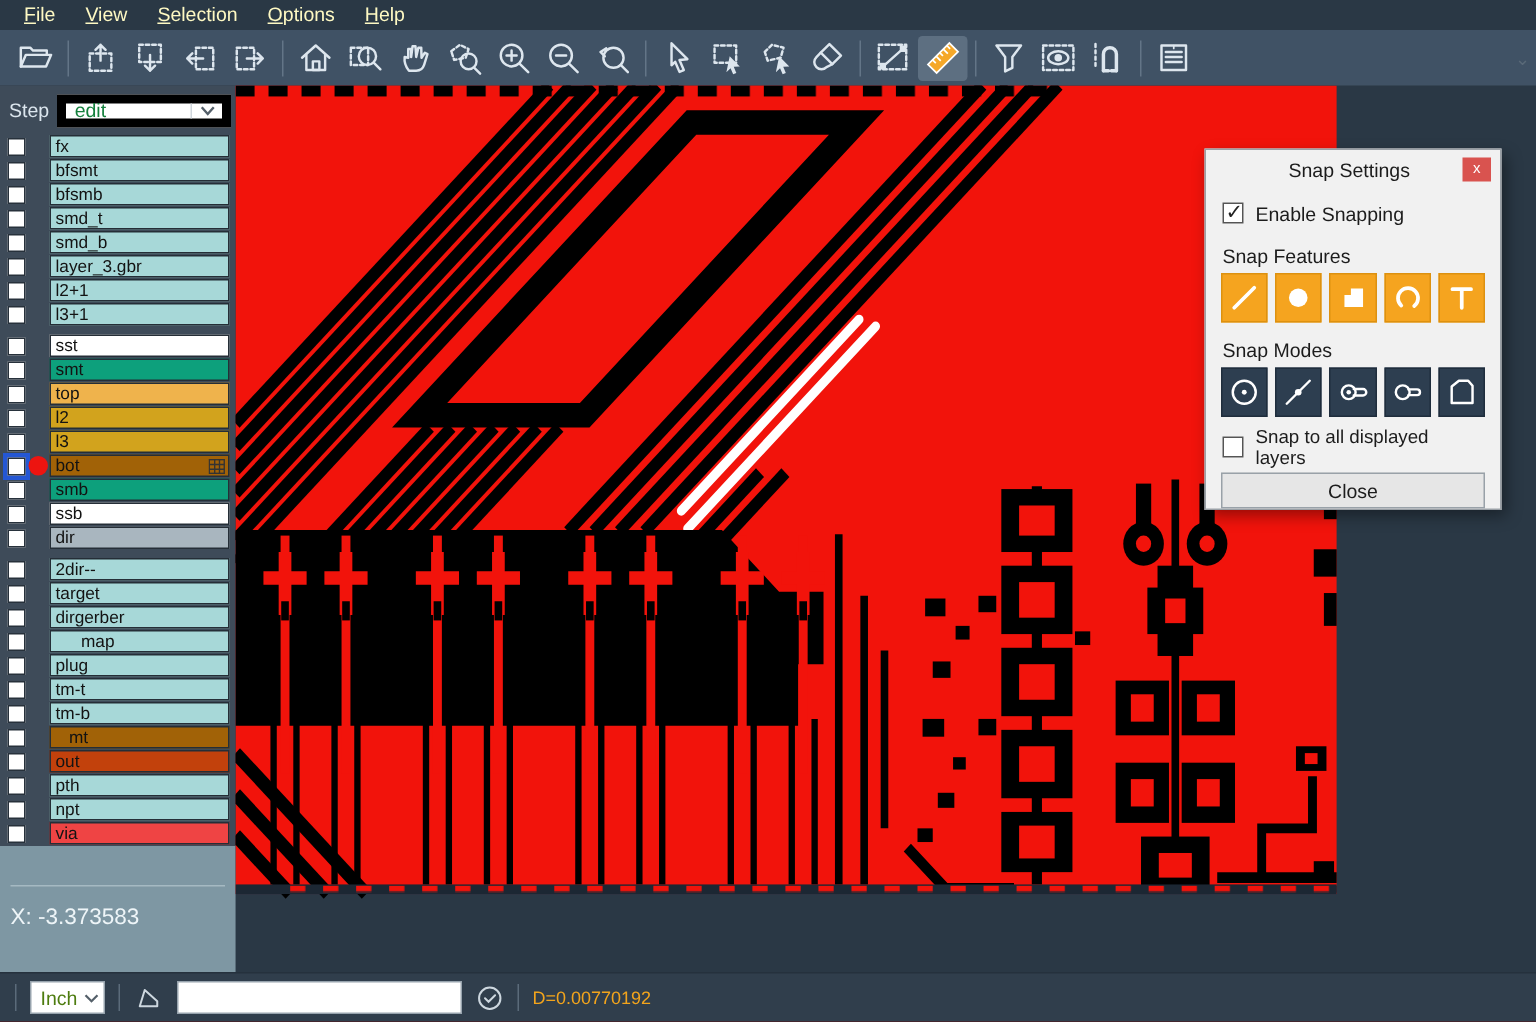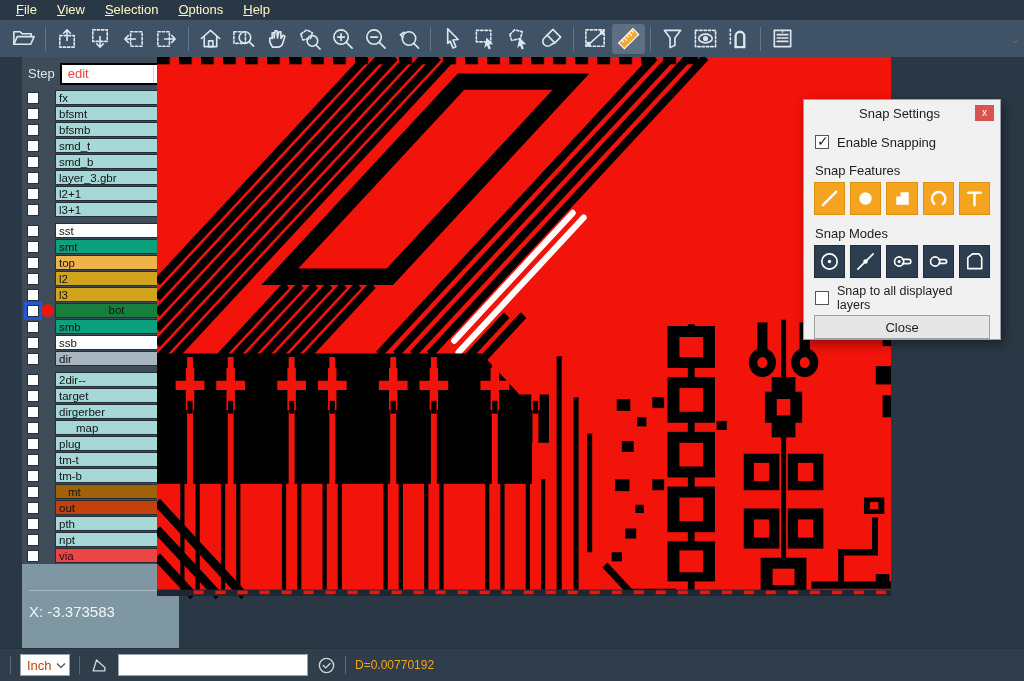--- a/index.html
+++ b/index.html
@@ -11,25 +11,25 @@
   .menu-item{color:#fef9c3;font-size:13px;padding:16px 10px;line-height:20px;cursor:default;}
   .menu-item u{text-decoration:underline;}
   
   .toolbar{position:absolute;top:20px;left:0;right:0;height:37px;background:#405265;
            display:flex;align-items:center;padding-left:7px;}
   .tbtn{width:33px;height:30px;display:flex;align-items:center;justify-content:center;border-radius:3px;flex:0 0 auto;}
   .tbtn.active{background:#5d6f81;}
   .tsep{width:1px;height:24px;background:#637587;margin:0 5px;flex:0 0 auto;}
   .toverflow{margin-left:auto;margin-right:4px;color:#5a6a78;font-size:12px;}
   
-  .sidebar{position:absolute;top:57px;left:0;width:157px;height:591px;background:#3e4b59;margin-left:22px;}
+  .sidebar{position:absolute;top:57px;left:0;width:157px;height:591px;background:#3e4b59;}
   .steprow{height:33px;display:flex;align-items:center;padding:0 3px;}
   .steplabel{color:#dce6ee;font-size:13px;padding:0 5px 0 3px;}
-  .stepselect{flex:1;height:22px;background:#ffffff;border:2px solid #000000;display:flex;
-              align-items:center;justify-content:space-between;font-size:13px;color:#ef4444;
+  .stepselect{flex:1;height:22px;background:#ffffff;border:6px solid #000000;display:flex;
+              align-items:center;justify-content:space-between;font-size:13px;color:#15803d;
               padding-left:6px;box-sizing:border-box;}
   .stepchev{width:20px;height:100%;display:flex;align-items:center;justify-content:center;border-left:1px solid #cfd6dc;}
   .lrow{position:relative;height:15px;margin-bottom:1px;display:flex;align-items:center;}
   .lcb{width:12px;height:12px;background:#fff;border:1px solid #27313b;margin-left:5px;box-sizing:border-box;flex:0 0 auto;}
   .lcb.sel{box-shadow:0 0 0 3px #2457d4;}
   .ldot{position:absolute;left:19px;top:1px;width:13px;height:13px;border-radius:50%;background:#ed1410;}
   .lname{position:absolute;left:33px;right:4px;top:0;height:15px;border:1px solid #252e37;box-sizing:border-box;
          font-size:11.5px;color:#131313;display:flex;align-items:center;padding-left:3px;overflow:hidden;}
   .lgroupsep{height:5px;}
   .lgrid{margin-left:auto;margin-right:2px;display:flex;}
@@ -37,21 +37,21 @@
           color:#eef5f8;font-size:15px;box-sizing:border-box;padding:26px 7px 0 7px;}
   .divline{border-top:1px solid #a5b9c2;margin-bottom:10px;}
   .coordline{line-height:21px;}
   
   .canvas{position:absolute;left:157px;top:57px;width:867px;height:591px;}
   
   .statusbar{position:absolute;left:0;bottom:0;right:0;height:33px;background:#303e4c;border-top:1px solid #25313d;
              display:flex;align-items:center;gap:9px;padding-left:10px;box-sizing:border-box;}
   .ssep{width:1px;height:18px;background:#5b6b7a;flex:0 0 auto;}
   .unitsel{width:50px;height:22px;background:#fff;border:1px solid #97a3ad;display:flex;align-items:center;
-           justify-content:space-between;padding:0 3px 0 6px;font-size:13px;color:#c2410c;box-sizing:border-box;}
+           justify-content:space-between;padding:0 3px 0 6px;font-size:13px;color:#4d7c0f;box-sizing:border-box;}
   .minput{width:190px;height:22px;background:#fff;border:1px solid #97a3ad;font-size:13px;padding:0 4px;box-sizing:border-box;
           font-family:"Liberation Sans",sans-serif;}
   .dlabel{color:#f2a41c;font-size:12px;}
   
   .dialog{position:absolute;left:803px;top:99px;width:198px;height:241px;background:#f1f1f1;
           border:1px solid #9aa0a6;box-shadow:3px 4px 10px rgba(0,0,0,.4);box-sizing:border-box;
           font-size:13px;color:#1c1c1c;z-index:5;}
   .dtitle{display:flex;justify-content:space-between;align-items:center;padding:5px 6px 0 11px;margin-left:44px;}
   .dtitletext{font-size:13px;}
   .dclose{width:19px;height:16px;background:#d9534f;color:#fff;font-size:10px;line-height:10px;display:flex;
@@ -320,21 +320,21 @@
         </div>
         <div class="lrow">
           <span class="lcb"></span>
           <div class="lname" style="background: rgb(210, 163, 29);">
             <span>l3</span>
           </div>
         </div>
         <div class="lrow">
           <span class="lcb sel"></span>
           <span class="ldot"></span>
-          <div class="lname" style="background: #15803d; flex-direction: column;">
+          <div class="lname" style="background: #a16207;">
             <span>bot</span>
             <span class="lgrid">
               <svg width="11" height="10" viewBox="0 0 12 11">
                 <rect x="0.5" y="0.5" width="11" height="10" fill="none" stroke="#333" stroke-width="1"></rect>
                 <path d="M0.5 4 h11 M0.5 7.5 h11 M4.5 .5 v10 M8 .5 v10" stroke="#333" stroke-width="1"></path>
               </svg>
             </span>
           </div>
         </div>
         <div class="lrow">

